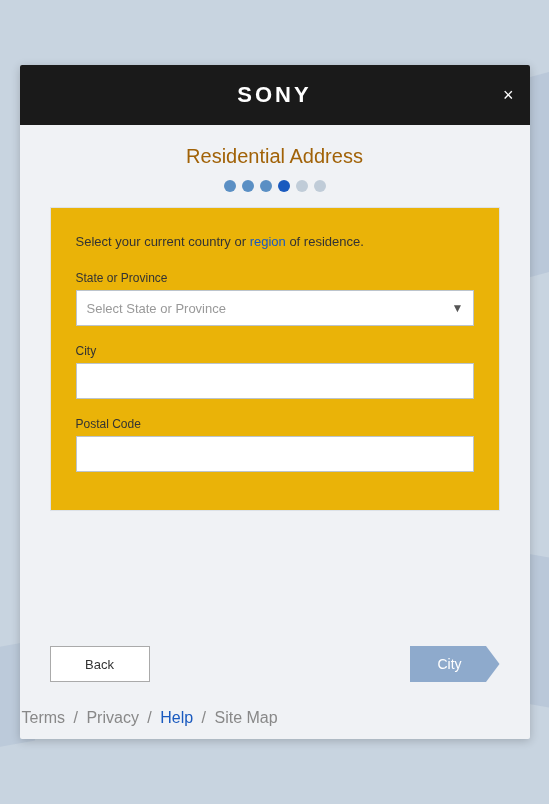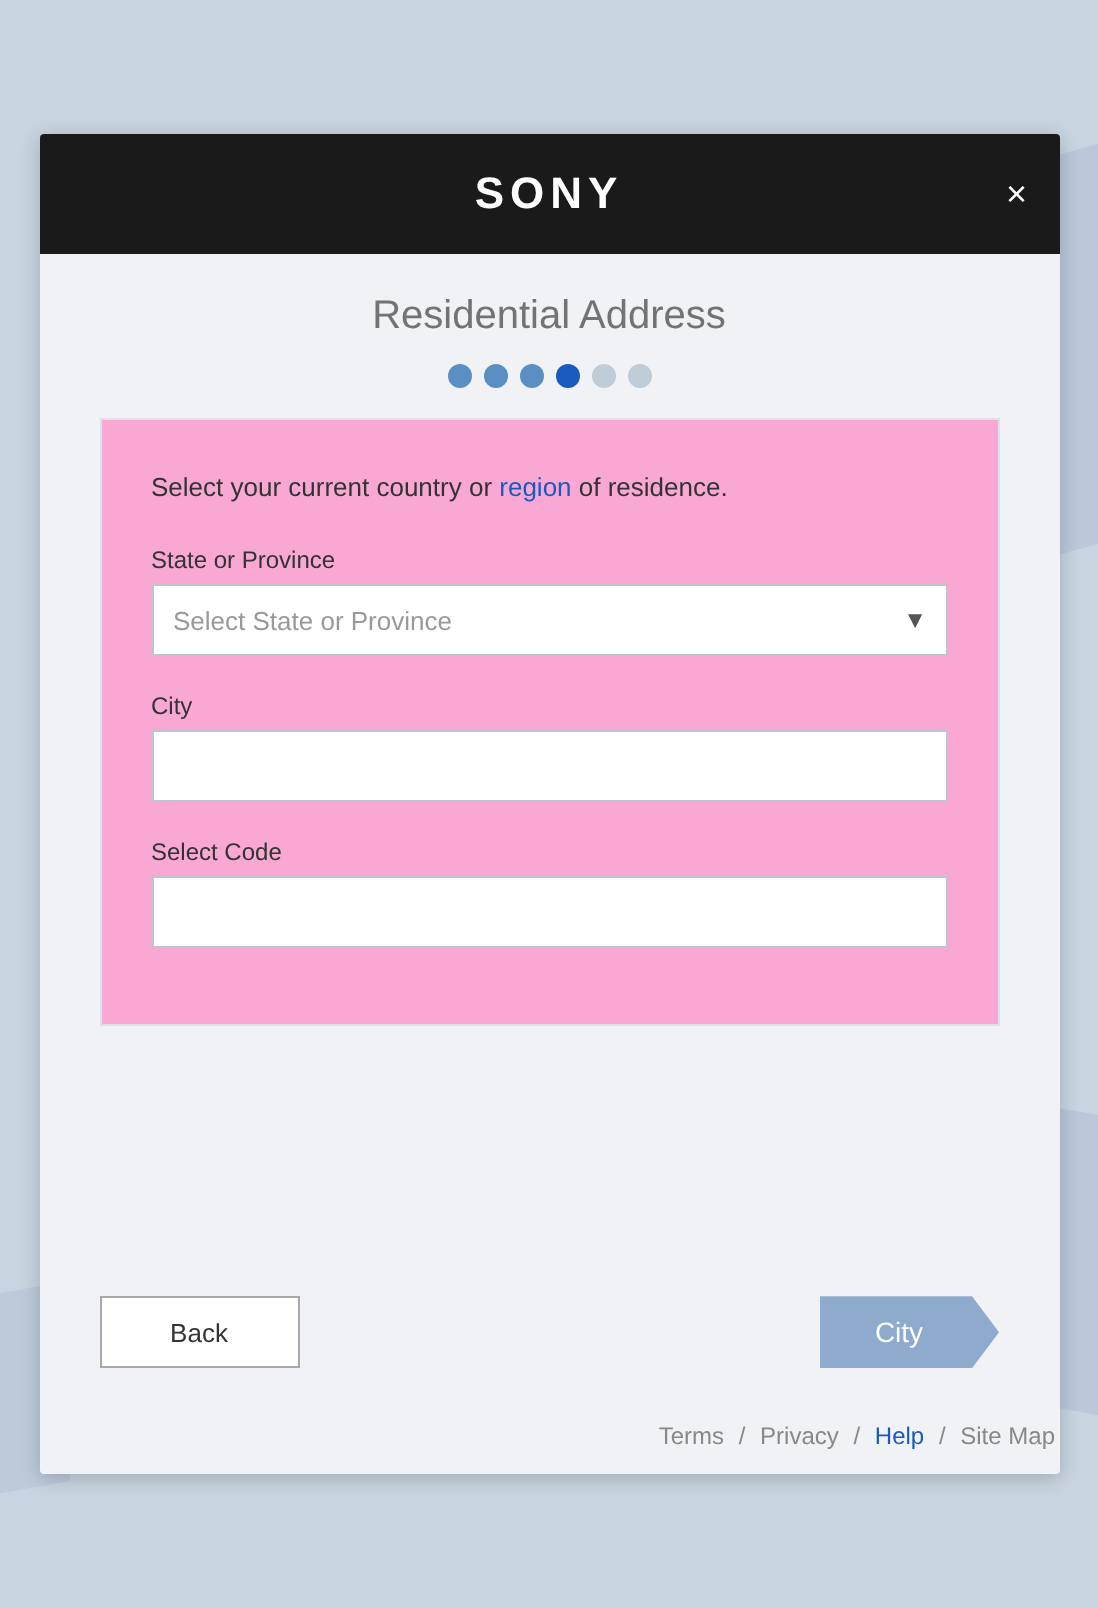--- a/index.html
+++ b/index.html
@@ -101,21 +101,21 @@
     }
 
     .modal-title-area {
       background: #f0f2f5;
       padding: 20px 0 10px;
       text-align: center;
     }
 
     .modal-title {
       font-size: 20px;
-      color: #737373;
+      color: #a16207;
       font-weight: normal;
       margin-bottom: 12px;
     }
 
     .step-dots {
       display: flex;
       justify-content: center;
       gap: 6px;
       margin-bottom: 5px;
     }
@@ -129,21 +129,21 @@
 
     .dot.active {
       background-color: #1a5abf;
     }
 
     .dot.inactive {
       background-color: #c0ccd8;
     }
 
     .modal-body {
-      background: #f9a8d4;
+      background: #eab308;
       margin: 0 30px;
       padding: 25px 25px 20px;
       border: 1px solid #dde2e8;
     }
 
     .instruction-text {
       font-size: 13px;
       color: #333;
       margin-bottom: 20px;
       line-height: 1.4;
@@ -229,23 +229,23 @@
       border: none;
       color: #fff;
       font-size: 14px;
       cursor: pointer;
       position: relative;
       clip-path: polygon(0 0, 85% 0, 100% 50%, 85% 100%, 0 100%);
       padding-right: 10px;
     }
 
     .footer-links {
-      text-align: right;
+      text-align: left;
       padding: 12px 0;
-      font-size: 12px;
+      font-size: 16px;
       color: #888;
     }
 
     .footer-links a {
       color: #888;
       text-decoration: none;
       margin: 0 2px;
     }
 
     .footer-links .help-link {
@@ -299,21 +299,21 @@
         <span class="select-arrow">▼</span>
       </div>
     </div>
 
     <div class="form-group">
       <label class="form-label">City</label>
       <input type="text" class="form-input" style="">
     </div>
 
     <div class="form-group">
-      <label class="form-label">Select Code</label>
+      <label class="form-label">Postal Code</label>
       <input type="text" class="form-input" style="">
     </div>
   </div>
 
   <div style="height: 120px; background: #f0f2f5;"></div>
 
   <div class="modal-footer-area">
     <button class="back-btn">Back</button>
     <button class="next-btn">City</button>
   </div>

